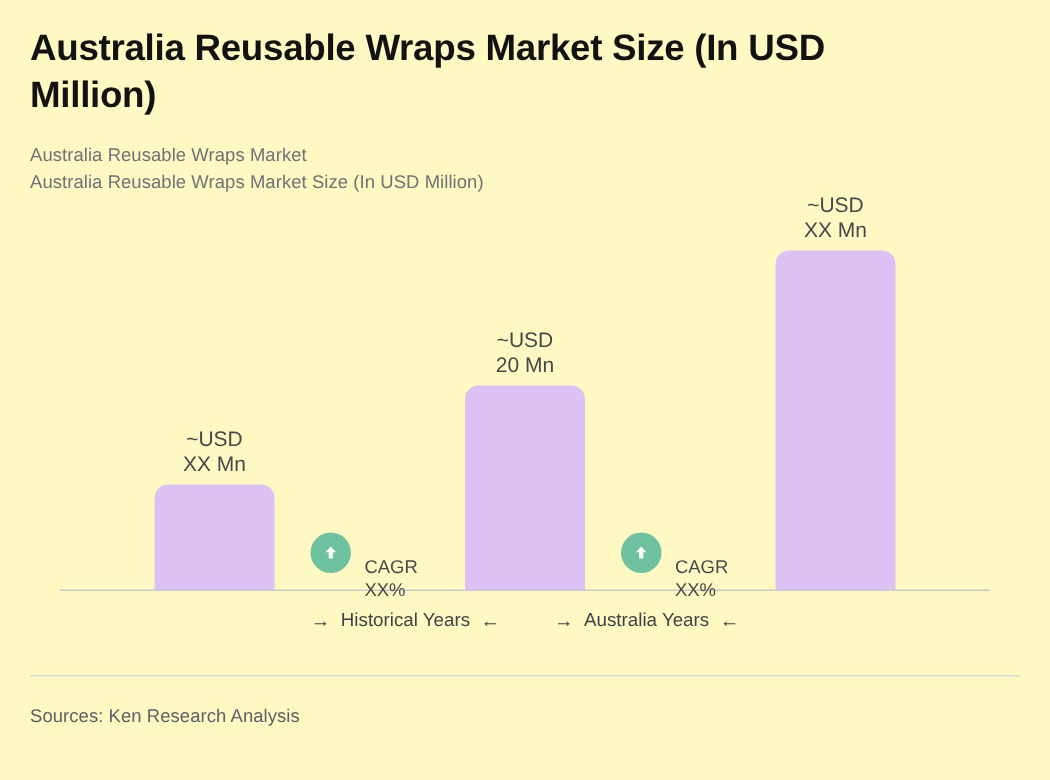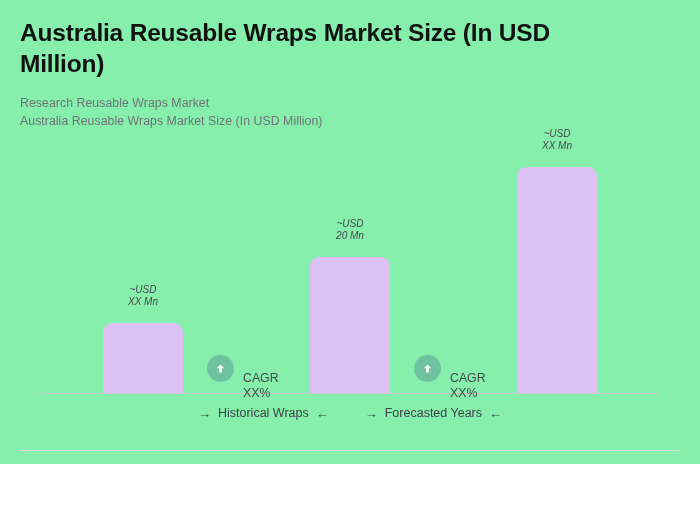--- a/index.html
+++ b/index.html
@@ -8,22 +8,22 @@
     width: 700px;
     height: 520px;
     background: #ffffff;
     font-family: "Liberation Sans", sans-serif;
     overflow: hidden;
   }
 
   .card {
     position: relative;
     width: 700px;
-    height: 464px;
-    background: #86efac;
+    height: 520px;
+    background: #fef9c3;
     padding: 0;
   }
 
   
   .header {
     position: absolute;
     left: 20px;
     top: 18px;
     width: 620px;
   }
@@ -67,25 +67,24 @@
 
   .bar {
     position: absolute;
     background: #dcc1f5;
     border-radius: 9px 9px 0 0;
   }
 
   .bar-label {
     position: absolute;
     text-align: center;
-    font-size: 10px;
+    font-size: 14px;
     color: #46484c;
     line-height: 1.18;
     white-space: pre-line;
-    font-style: italic;
   }
 
   
   .cagr-group {
     position: absolute;
     display: flex;
     align-items: center;
     gap: 9px;
   }
 
@@ -181,21 +180,21 @@
   .brand-word { display: block; }
 </style>
 </head>
 <body>
 
 <div class="card">
 
   <div class="header">
     <div class="chart-title">Australia Reusable Wraps Market Size (In USD Million)</div>
     <div class="subtitle-block">
-      <div class="subtitle-line">Research Reusable Wraps Market</div>
+      <div class="subtitle-line">Australia Reusable Wraps Market</div>
       <div class="subtitle-line">Australia Reusable Wraps Market Size (In USD Million)</div>
     </div>
   </div>
 
   <div class="plot">
 
     <div class="bar" id="bar-0" style="left: 103px; top: 323px; width: 80px; height: 71px; background: rgb(220, 193, 245);"></div>
     <div class="bar" id="bar-1" style="left: 310px; top: 257px; width: 80px; height: 137px; background: rgb(220, 193, 245);"></div>
     <div class="bar" id="bar-2" style="left: 517px; top: 167px; width: 80px; height: 227px; background: rgb(220, 193, 245);"></div>
 
@@ -224,28 +223,29 @@
           <path d="M6.5 2.4 L10 6.2 L7.9 6.2 L7.9 10.4 L5.1 10.4 L5.1 6.2 L3 6.2 Z" fill="#ffffff"></path>
         </svg>
       </div>
       <div class="cagr-text">CAGR
 XX%</div>
     </div>
 
     <div class="period-legend">
       <div class="period-item">
         <span class="period-arrow">→</span>
-        <span>Historical Wraps</span>
+        <span>Historical Years</span>
         <span class="period-arrow">←</span>
       </div>
       <div class="period-item">
         <span class="period-arrow">→</span>
-        <span>Forecasted Years</span>
+        <span>Australia Years</span>
         <span class="period-arrow">←</span>
       </div>
     </div>
   </div>
 
   <div class="footer-divider"></div>
   <div class="footer">
+    <div class="sources">Sources: Ken Research Analysis</div>
   </div>
 
 </div>
 
 </body></html>

